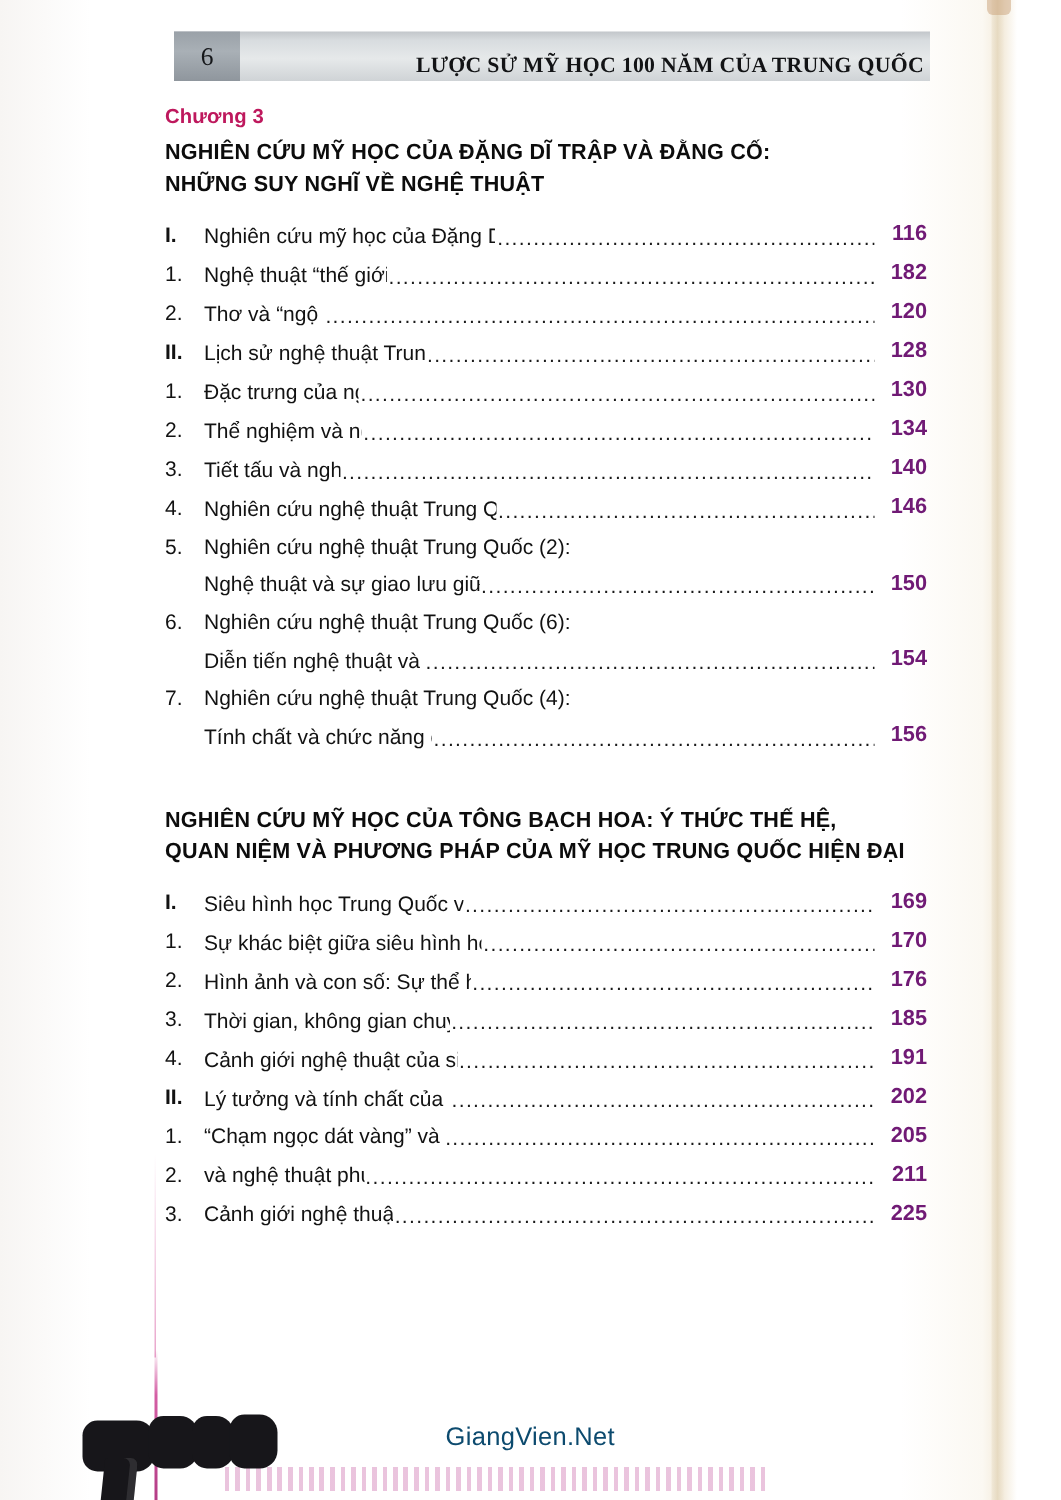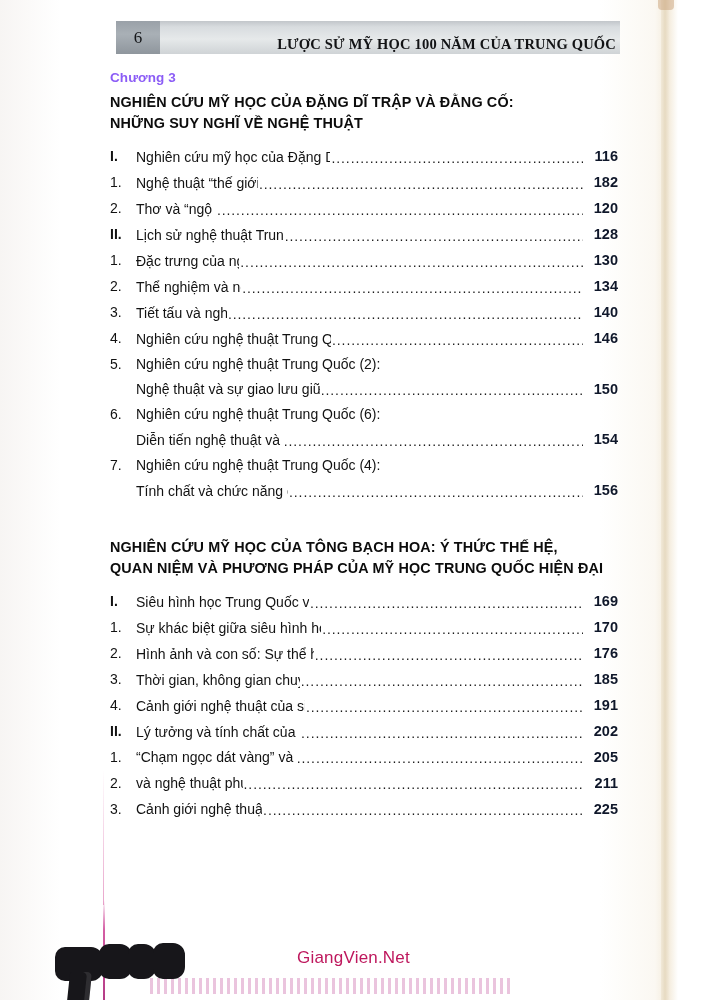--- a/index.html
+++ b/index.html
@@ -150,21 +150,21 @@
     position: absolute;
     left: 110px;
     top: 70px;
     width: 508px;
   }
 
   .chapter-block { position: relative; }
   .chapter-kicker {
     font-weight: 700;
     font-size: 13.5px;
-    color: #8b5cf6;
+    color: #be185d;
     letter-spacing: .1px;
     margin: 0 0 7px 0;
     font-stretch: condensed;
   }
   .chapter-title-line {
     font-weight: 700;
     font-size: 14.6px;
     line-height: 1.42;
     color: #0c0c0c;
     letter-spacing: .15px;
@@ -215,39 +215,39 @@
     color: #1a1a1a;
     font-size: 14px;
     letter-spacing: .9px;
     margin: 0 2px 0 1px;
     line-height: 1.2;
   }
   .toc-page {
     flex: 0 0 auto;
     font-weight: 700;
     font-size: 14.5px;
-    color: #0f172a;
+    color: #701a75;
     padding-left: 3px;
     min-width: 30px;
     text-align: right;
     font-family: "Liberation Sans", sans-serif;
   }
 
   .chapter-gap { height: 30px; }
 
   
   #watermark {
     position: absolute;
     left: 0;
     top: 948px;
     width: 707px;
     text-align: center;
     font-family: "Liberation Sans", sans-serif;
     font-size: 17px;
-    color: #be185d;
+    color: #0c4a6e;
     letter-spacing: .2px;
   }
 </style>
 </head>
 <body>
 
 <div id="scan-page">
   <div id="paper-tint"></div>
   <div id="book-edge"></div>
   <div id="book-edge-top"></div>

